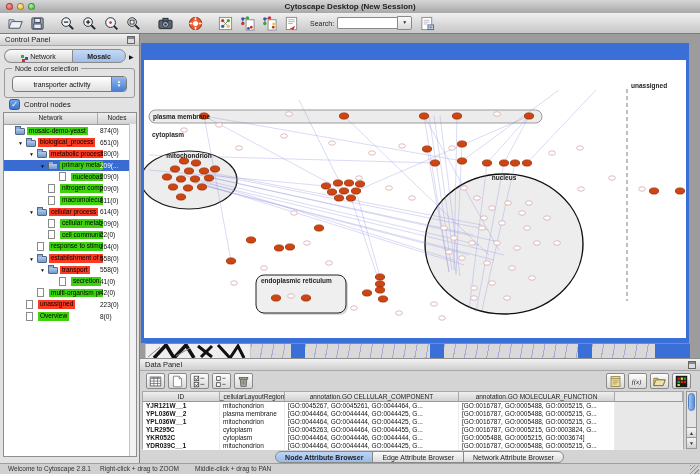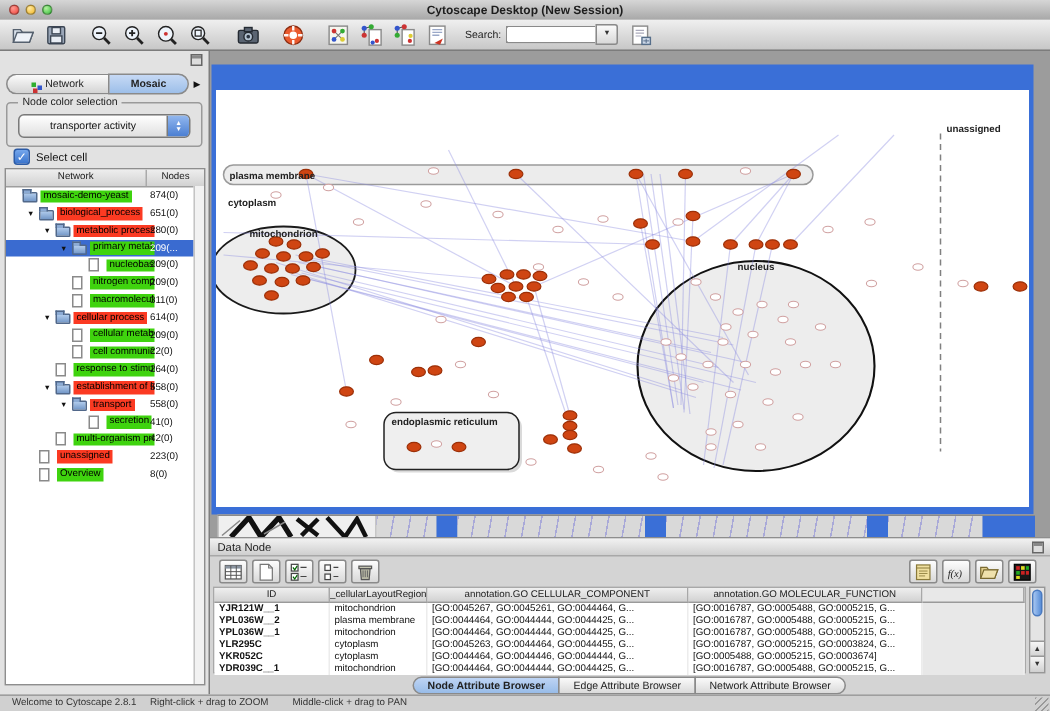--- a/index.html
+++ b/index.html
@@ -260,20 +260,21 @@
       <svg viewBox="0 0 16 16">
         <rect x="2" y="1.5" width="10.5" height="13" fill="#fff" stroke="#8a8a8a"></rect>
         <path d="M4 4.5h6M4 6.5h6M4 8.5h4" stroke="#aab" stroke-width=".8"></path>
         <rect x="8.5" y="9.5" width="6" height="5" fill="#cdd8e8" stroke="#566e8a"></rect>
         <path d="M9.5 12h4M11.5 10.5v3" stroke="#566e8a" stroke-width=".7"></path>
       </svg>
     </span>
 </div>
 
 <div class="abs" id="control-panel">
+  <div class="panel-head">Control Panel</div>
   <span class="float-ic" style="top:2px"></span>
   <div id="cp-tabs">
       <span class="seg first">
         <span class="netdot"></span>
         <span>Network</span>
       </span>
       <span class="seg  sel">
         <span>Mosaic</span>
       </span>
       <span class="ovf">▶</span>
@@ -283,21 +284,21 @@
     <div class="popup">
       <span class="popup-label">transporter activity</span>
       <span class="popup-cap">
           <span>▲</span>
           <span>▼</span>
         </span>
     </div>
   </div>
   <div id="cp-check">
     <span class="cb">✓</span>
-    <span>Select cell</span>
+    <span>Control nodes</span>
   </div>
   <div id="cp-tree">
     <div id="tree-head">
       <span class="c1">Network</span>
       <span class="c2">Nodes</span>
     </div>
     <div id="tree-rows">
         <div class="trow">
           <span class="tico-folder" style="left: 11px;"></span>
           <span class="tlabel g" style="left: 23px; max-width: 72px;">mosaic-demo-yeast</span>
@@ -566,21 +567,21 @@
     <div class="bgseg bgscribble" style="left:160px;width:125px"></div>
     <div class="bgseg bgblue" style="left:285px;width:14px"></div>
     <div class="bgseg bgscribble" style="left:299px;width:134px"></div>
     <div class="bgseg bgblue" style="left:433px;width:14px"></div>
     <div class="bgseg bgscribble" style="left:447px;width:63px"></div>
     <div class="bgseg bgblue" style="left:510px;right:0"></div>
   </div>
 </div>
 
 <div class="abs" id="data-panel">
-  <div class="panel-head">Data Node</div>
+  <div class="panel-head">Data Panel</div>
   <span class="float-ic" style="top:2px"></span>
   <div id="dp-toolbar">
       <span class="dbtn">
         <span style="display: flex;">
           <svg viewBox="0 0 16 16">
             <rect x="1.5" y="2.5" width="13" height="11" fill="#fff" stroke="#555"></rect>
             <rect x="1.5" y="2.5" width="13" height="2.5" fill="#8a94a0"></rect>
             <path d="M1.5 7.5h13M1.5 10.5h13M6 2.5v11M10.5 2.5v11" stroke="#555" stroke-width=".8"></path>
           </svg>
         </span>

